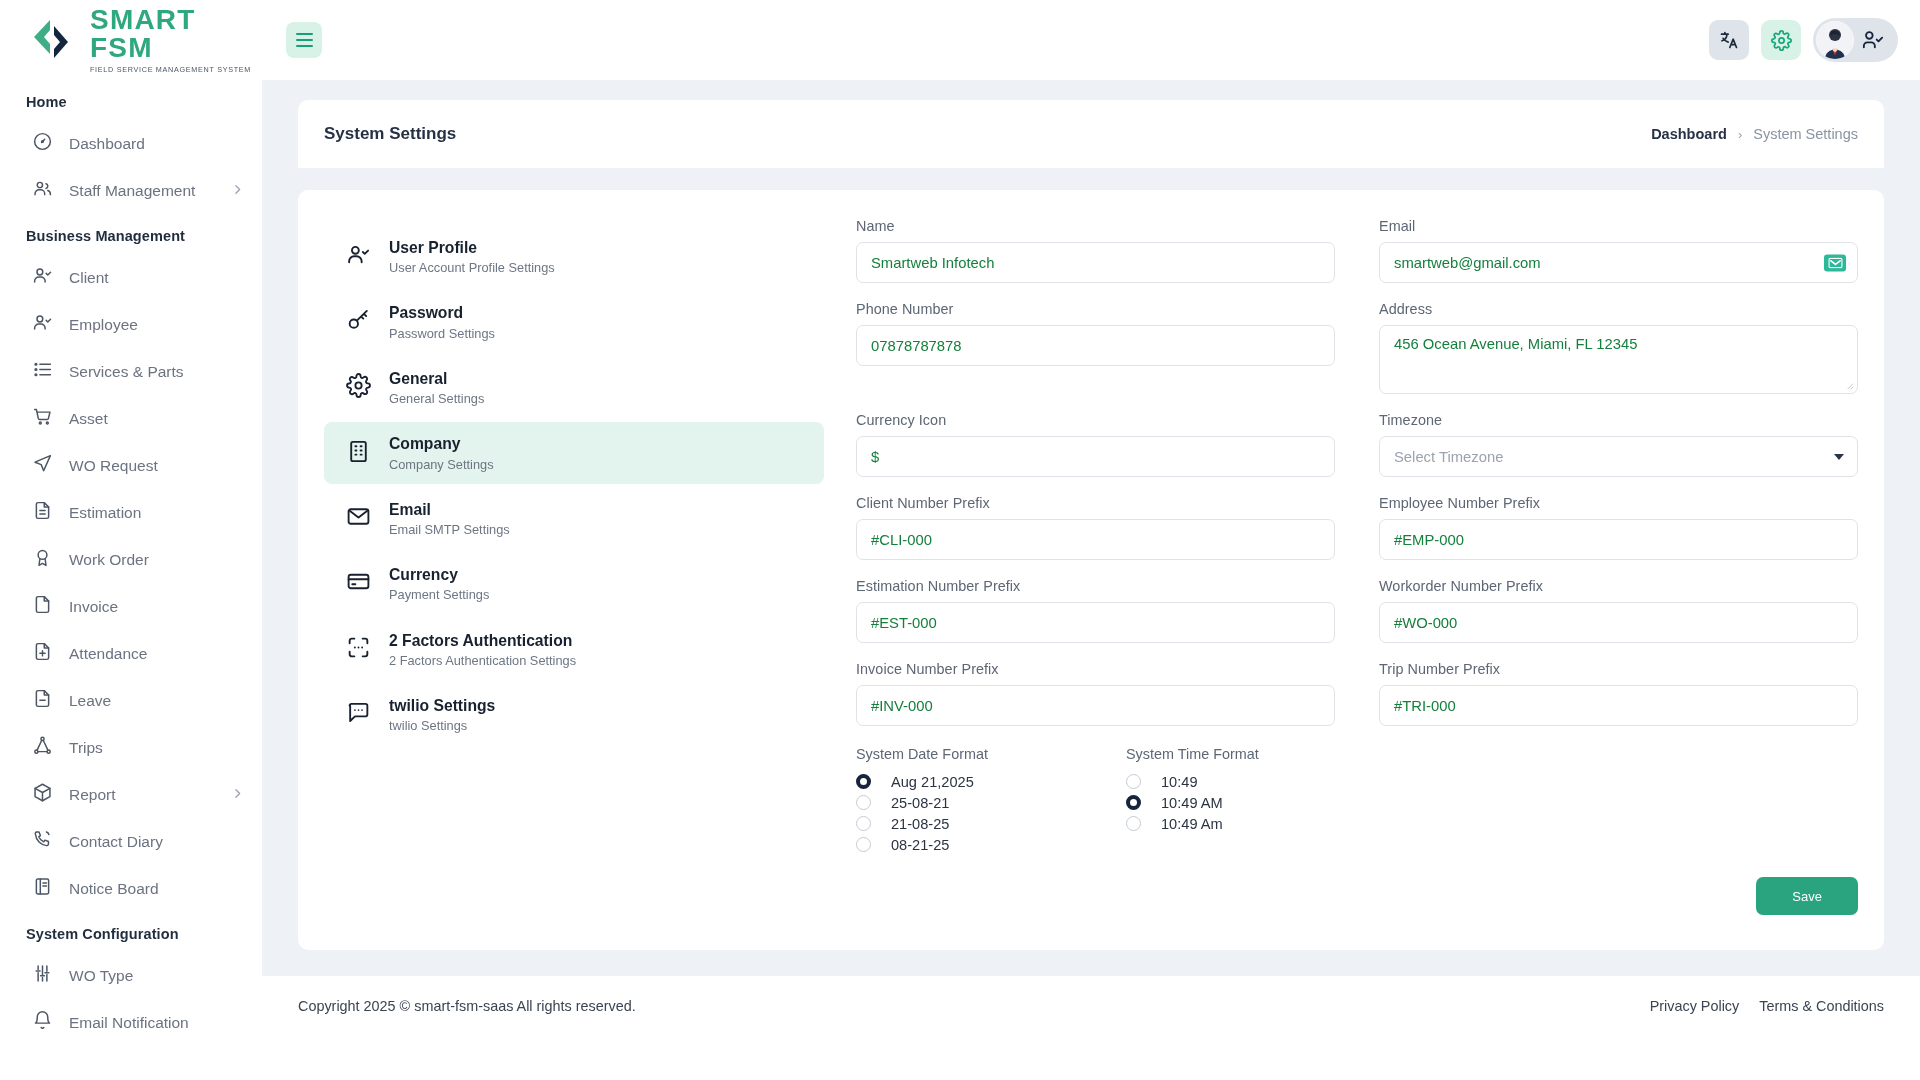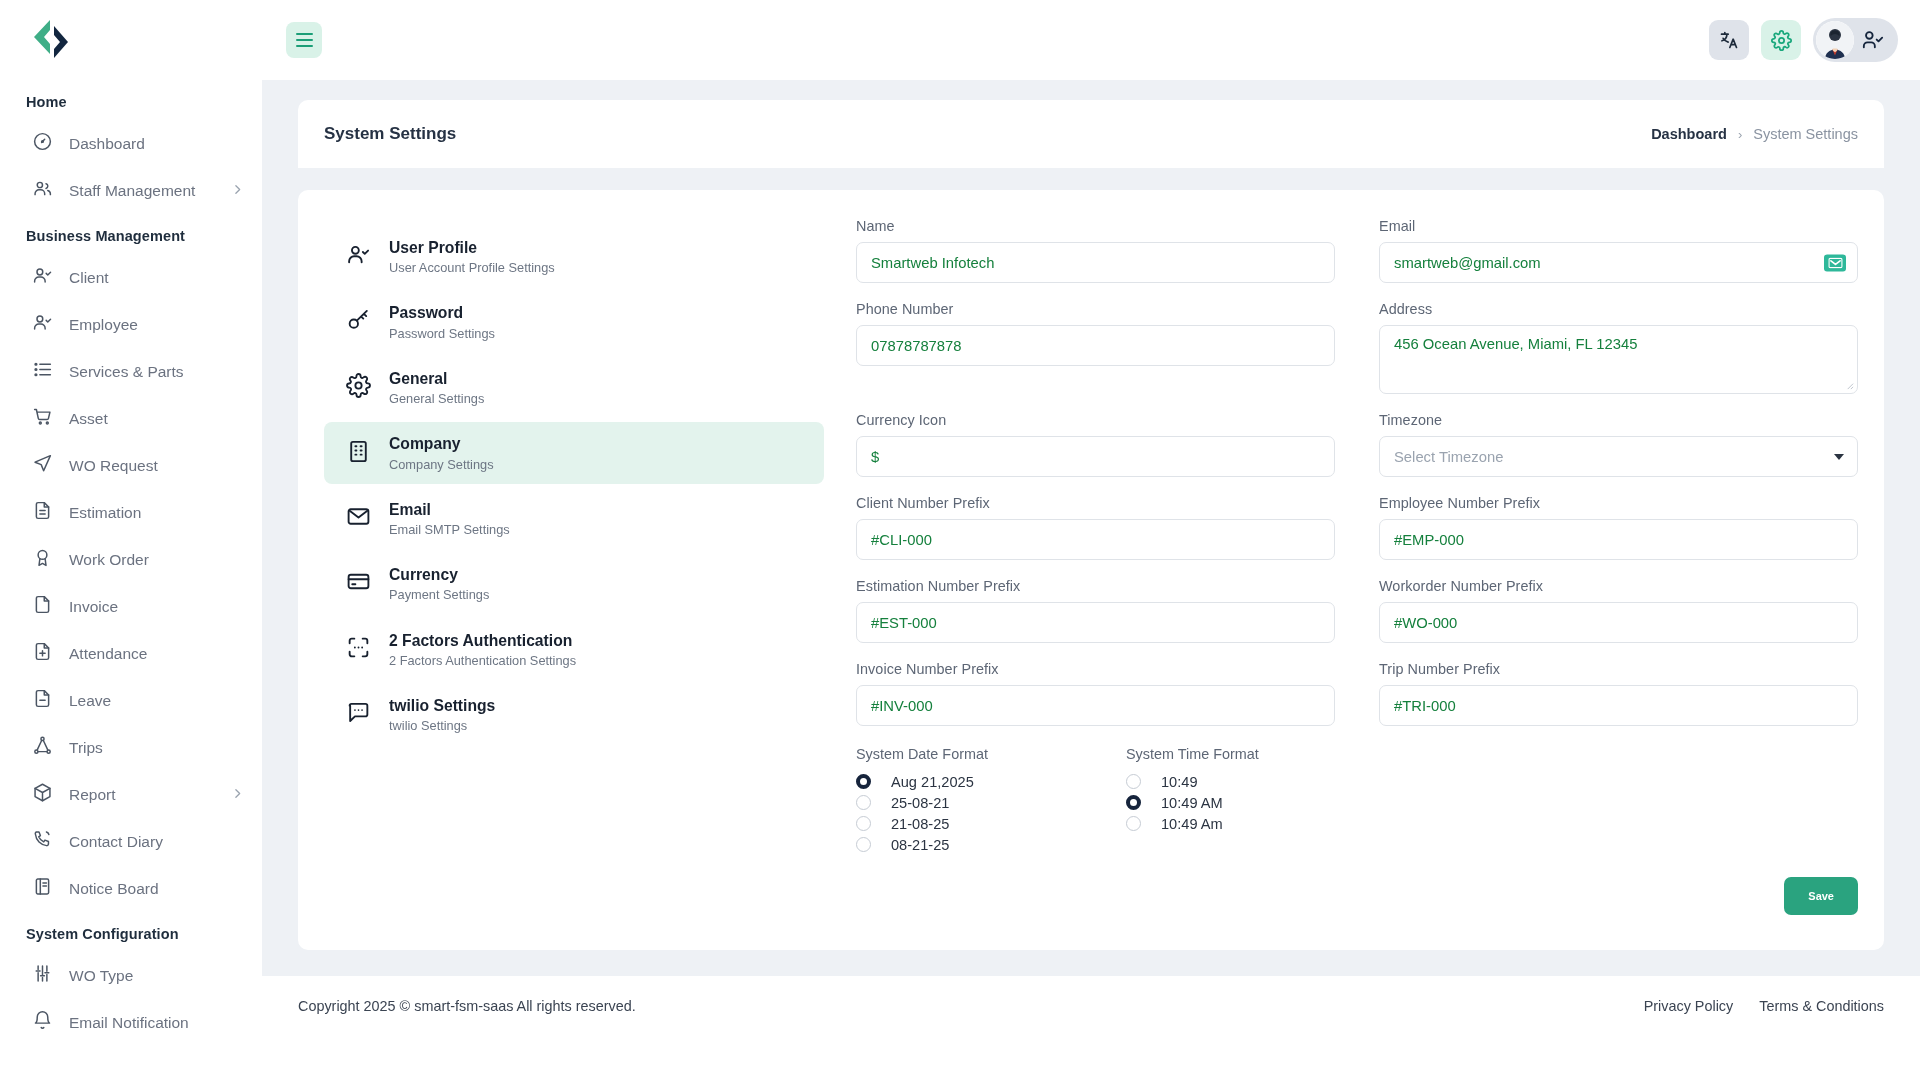--- a/index.html
+++ b/index.html
@@ -161,44 +161,48 @@
     width: 15px; height: 15px; border-radius: 50%;
     border: 1.6px solid #c6ccd4; flex: none; background: #fff;
     position: relative;
   }
   .rad.on .dot { border: 4px solid #16243c; }
   .rad .rlbl { font-size: 14.6px; color: #2b3442; }
 
   .save-row { width: 100%; display: flex; justify-content: flex-end; padding: 22px 0 0 0; }
   .save-btn {
     background: #2aa37f; color: #fff; border: none;
-    border-radius: 7px; height: 38px; padding: 0 24px;
-    font-size: 11px; font-weight: 700; cursor: pointer;
+    border-radius: 7px; height: 38px; padding: 0 36px;
+    font-size: 13px; font-weight: 400; cursor: pointer;
     font-family: "Liberation Sans", sans-serif;
   }
 
   
   .footer {
     position: absolute; left: 262px; top: 976px;
     width: 1658px; height: 60px; background: #ffffff;
     display: flex; align-items: center; padding: 0 36px;
   }
   .copyright { font-size: 14.4px; color: #3b4452; }
-  .foot-links { margin-left: auto; display: flex; gap: 26px; }
+  .foot-links { margin-left: auto; display: flex; gap: 20px; }
   .foot-links span { font-size: 14.4px; color: #3b4452; cursor: pointer; }
 </style>
 </head>
 <body>
 
 <div class="sidebar">
   <div class="logo-wrap">
     <svg class="logo-mark" viewBox="0 0 56 46">
       <path d="M26 3 L10 20 L26 37 L26 27 L20 20 L26 13 Z" fill="#3fae87"></path>
       <path d="M30 9 L44 25 L30 41 L30 32 L36 25 L30 18 Z" fill="#12263f"></path>
     </svg>
+    <div class="logo-text">
+      <div class="logo-title">SMART FSM</div>
+      <div class="logo-sub">FIELD SERVICE MANAGEMENT SYSTEM</div>
+    </div>
   </div>
   <div id="nav-root">
       <div class="nav-section">Home</div>
       <div class="nav-item">
         <span><svg class="nav-ic" viewBox="0 0 24 24" fill="none" stroke="currentColor" stroke-width="1.7" stroke-linecap="round" stroke-linejoin="round">
             <circle cx="12" cy="12" r="9"></circle>
             <path d="M14.5 9.5L11 13"></path>
             <circle cx="12" cy="12" r="1" fill="currentColor"></circle>
           </svg></span>
         <span class="nav-label">Dashboard</span>

